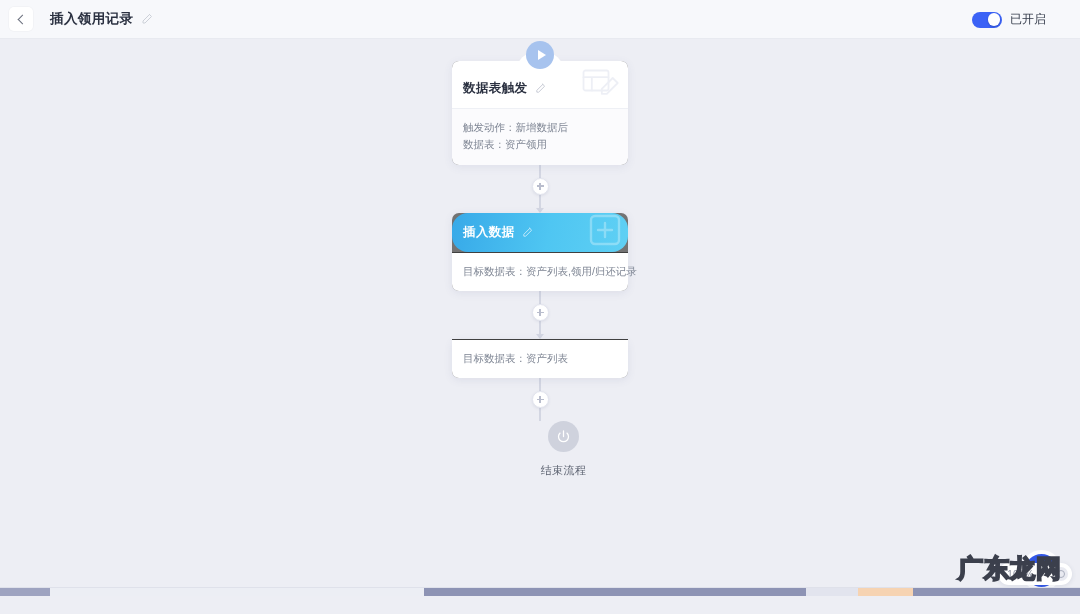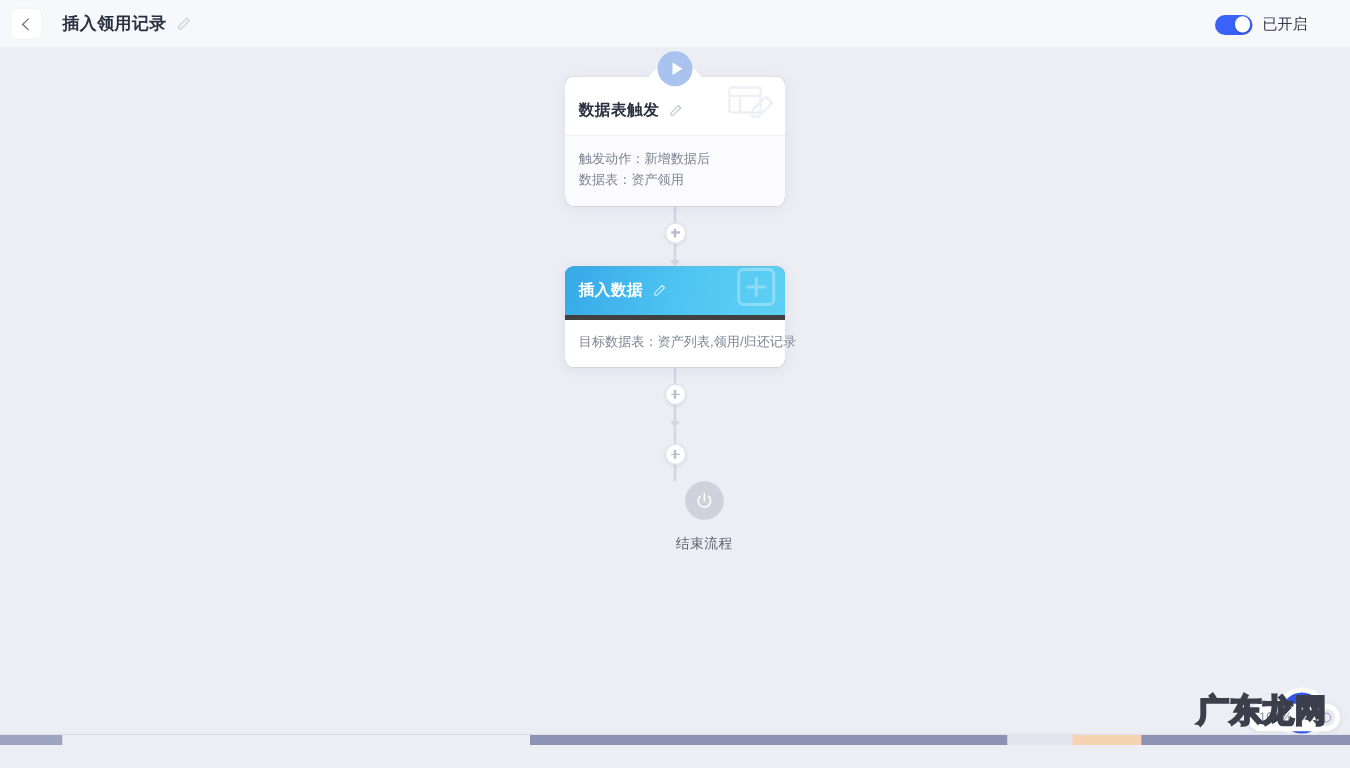--- a/index.html
+++ b/index.html
@@ -83,21 +83,21 @@
     overflow:visible; position:relative;
   }
   .node .head {
     position:relative; height:39px; border-radius:7px 7px 0 0;
     display:flex; align-items:center; padding:0 11px; overflow:hidden;
   }
   .node .head .title { font-size:12.5px; font-weight:600; letter-spacing:.4px; }
   .node .head .edit { margin-left:7px; display:inline-flex; opacity:.8; cursor:pointer; }
   .node .head .bgicon { position:absolute; right:7px; top:50%; transform:translateY(-50%); opacity:.30; }
   .node .body {
-    padding:10px 11px 11px 11px; border-top:4px solid #404040; border-radius:0 0 7px 7px;
+    padding:10px 11px 11px 11px; border-top:1px solid #404040; border-radius:0 0 7px 7px;
     background:#fff;
   }
   .node .body .line { font-size:10.5px; color:#7f8694; line-height:1.65; white-space:nowrap; }
 
   
   .node.trigger { box-shadow:0 2px 10px rgba(83,93,140,.09); }
   .node.trigger .head {
     background:#fff; height:47px; border-radius:7px 7px 0 0;
     border-bottom:none; padding-top:8px;
   }
@@ -113,21 +113,21 @@
     background:#a7c3ee;
     display:flex; align-items:center; justify-content:center;
     z-index:3; cursor:pointer;
   }
   .play-tri {
     width:0;height:0;border-left:8px solid #fff;
     border-top:5px solid transparent;border-bottom:5px solid transparent;margin-left:3px;
   }
 
   
-  .node.blue .head { background:linear-gradient(100deg,#37a9e8 0%,#4fc6f2 55%,#5fd0f4 100%); }
+  .node.blue .head { background:linear-gradient(100deg,#37a9e8 0%,#4fc6f2 55%,#5fd0f4 100%);border-radius:16px; }
   .node.blue .head .title { color:#fff; }
   
   .node.green .head { background:linear-gradient(100deg,#24b68f 0%,#3fc9a0 60%,#57d2ab 100%); }
   .node.green .head .title { color:#fff; }
 
   
   .endnode { display:flex; flex-direction:column; align-items:center;margin-left:47px; }
   .end-circle {
     width:31px; height:31px; border-radius:50%; background:#cfd2dd;
     display:flex; align-items:center; justify-content:center; cursor:pointer;
@@ -256,20 +256,23 @@
       </div>
 
       <div class="conn" style="height:13px"></div>
       <div class="plus-wrap">
         <div class="plus-btn"></div>
       </div>
       <div class="conn" style="height:13px"></div>
       <div class="arrowhead"></div>
 
       <div class="node green">
+        <div class="body">
+          <div class="line">目标数据表：资产列表</div>
+        </div>
       </div>
 
       <div class="conn" style="height:13px"></div>
       <div class="plus-wrap">
         <div class="plus-btn"></div>
       </div>
       <div class="conn" style="height:13px"></div>
 
       <div class="endnode">
         <div class="end-circle">

